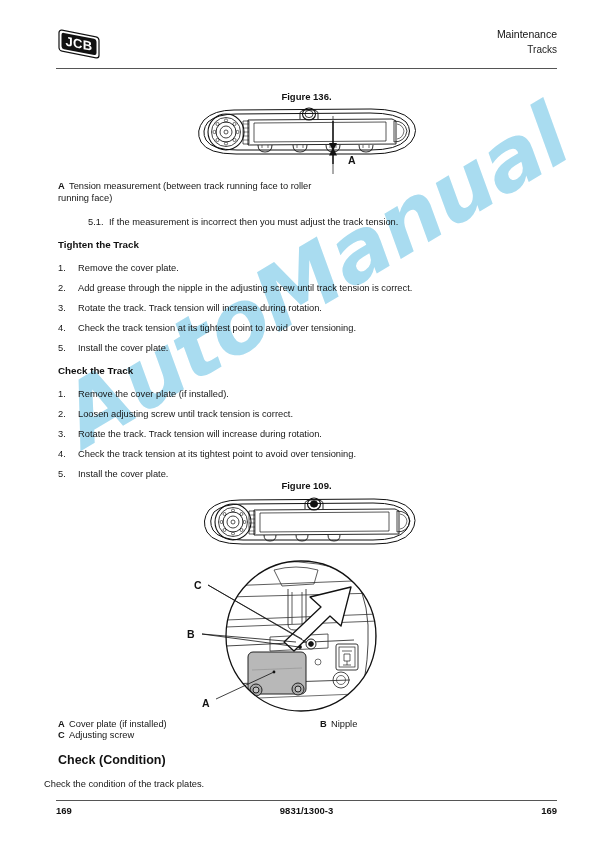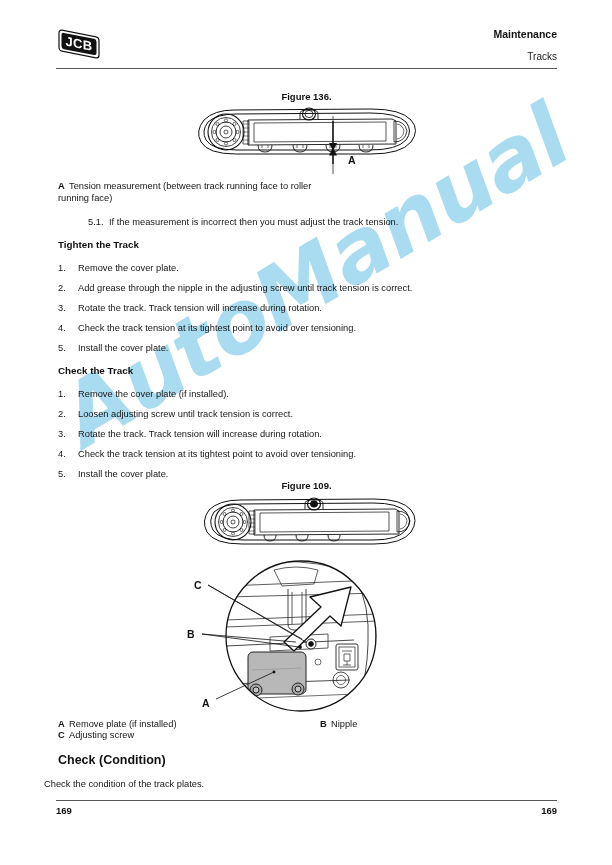--- a/index.html
+++ b/index.html
@@ -67,31 +67,31 @@
   }
   #header-titles {
     position: absolute;
     right: 0;
     top: 2px;
     text-align: right;
     line-height: 13px;
   }
   #header-title-main {
     font-size: 10.5px;
-    font-weight: bold;
+    font-weight: normal;
     color: #111;
     display: block;
     text-align: center;
   }
   #header-title-sub {
     font-size: 10px;
     font-weight: normal;
     color: #222;
     display: block;
-    margin-top: 9px;
+    margin-top: 2px;
   }
   #header-rule {
     position: absolute;
     left: 56px;
     top: 68px;
     width: 501px;
     height: 1px;
     background: #555;
   }
 
@@ -487,32 +487,33 @@
         </g>
         <circle cx="96" cy="178" r="1.4" fill="#111"></circle>
 
         <text x="16" y="95" font-family="'Liberation Sans', sans-serif" font-size="10.5" font-weight="bold" fill="#111">C</text>
         <text x="9" y="144" font-family="'Liberation Sans', sans-serif" font-size="10.5" font-weight="bold" fill="#111">B</text>
         <text x="24" y="213" font-family="'Liberation Sans', sans-serif" font-size="10.5" font-weight="bold" fill="#111">A</text>
       </svg>
     </div>
 
     <div class="legend-row" id="legend137-a">
-      <span class="legend-letter">A</span><span class="legend-text">Remove plate (if installed)</span>
+      <span class="legend-letter">A</span><span class="legend-text">Cover plate (if installed)</span>
     </div>
     <div class="legend-row" id="legend137-b">
       <span class="legend-letter">B</span><span class="legend-text">Nipple</span>
     </div>
     <div class="legend-row" id="legend137-c">
       <span class="legend-letter">C</span><span class="legend-text">Adjusting screw</span>
     </div>
 
     <div class="section-heading" id="heading-check">Check (Condition)</div>
     <div id="check-body">Check the condition of the track plates.</div>
 
     <div id="footer-rule"></div>
     <div id="footer">
       <span id="footer-left">169</span>
+      <span id="footer-center">9831/1300-3</span>
       <span id="footer-right">169</span>
     </div>
 
   </div>
 </div>
 
 </body></html>

